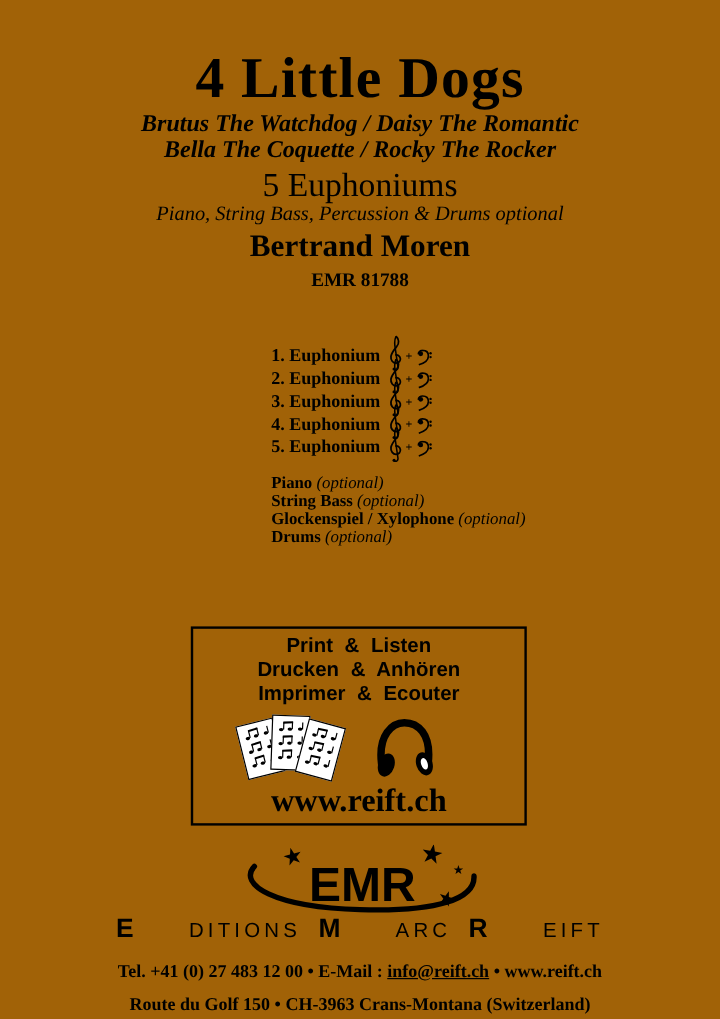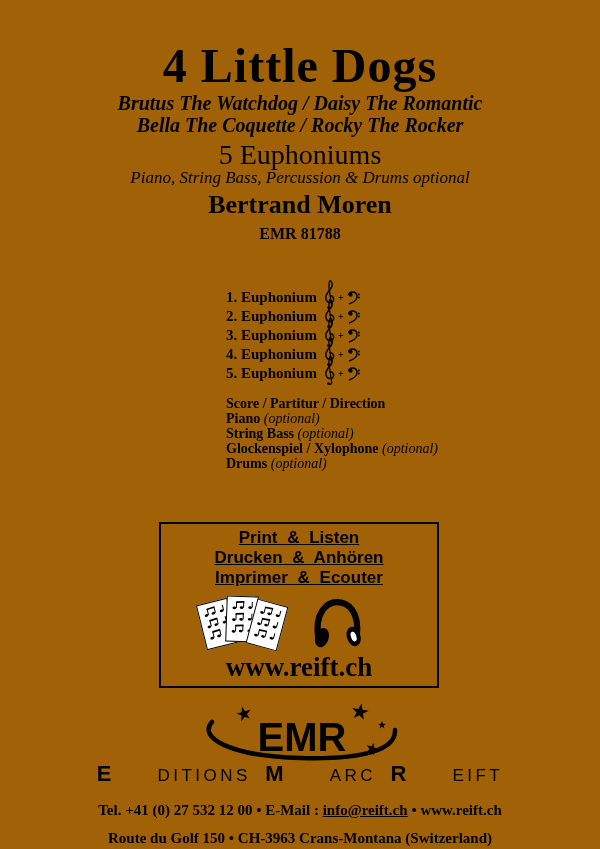--- a/index.html
+++ b/index.html
@@ -24,21 +24,21 @@
   .bass-svg { margin:0 0 1px 2px; }
   .plus { font-size:10px; font-weight:bold; margin-bottom:3px; }
 
   .editions { position:absolute; left:226px; top:396px; }
   .edition-row { font-size:14px; line-height:15px; white-space:nowrap; }
   .edition-name { font-weight:bold; }
   .edition-note { font-style:italic; }
 
   .plbox {
     position:absolute; left:159px; top:522px; width:280px; height:166px;
-    border:2px solid #000; box-sizing:border-box; text-align:center;text-decoration:underline;
+    border:2px solid #000; box-sizing:border-box; text-align:center;
   }
   .plbox-lines { margin-top:4px; font-family:"Liberation Sans", sans-serif;
     font-weight:bold; font-size:17px; line-height:20px; word-spacing:5px; }
   .plbox-icons { position:absolute; left:0; right:0; top:70px; height:62px; }
   .sheets { position:absolute; left:40px; top:2px; width:90px; height:60px; }
   .sheet { position:absolute; width:32px; height:46px; background:#fff; border:1.6px solid #000;
     box-sizing:border-box; padding:2px 1px; }
   .sheet-1 { left:0; top:5px; transform:rotate(-14deg); }
   .sheet-2 { left:25px; top:0; transform:rotate(2deg); }
   .sheet-3 { left:50px; top:6px; transform:rotate(15deg); }
@@ -146,24 +146,20 @@
           <use href="#treble-clef"></use>
         </svg>
       <span class="plus">+</span>
       <svg class="bass-svg" width="14" height="14" viewBox="0 0 14 14">
           <use href="#bass-clef"></use>
         </svg>
     </div>
   </div>
 
   <div class="editions">
-    <div class="edition-row">
-      <span class="edition-name">Score / Partitur / Direction</span>
-      <span class="edition-note"></span>
-    </div>
     <div class="edition-row">
       <span class="edition-name">Piano</span>
       <span class="edition-note">(optional)</span>
     </div>
     <div class="edition-row">
       <span class="edition-name">String Bass</span>
       <span class="edition-note">(optional)</span>
     </div>
     <div class="edition-row">
       <span class="edition-name">Glockenspiel / Xylophone</span>
@@ -228,16 +224,16 @@
 
   <div class="c pubname">
     <span class="pub-word"><span class="pub-big">E</span><span class="pub-small">DITIONS</span></span>
     <span class="pub-word"><span class="pub-big">M</span><span class="pub-small">ARC</span></span>
     <span class="pub-word"><span class="pub-big">R</span><span class="pub-small">EIFT</span></span>
   </div>
 
   <div class="c addr">Route du Golf 150 • CH-3963 Crans-Montana (Switzerland)</div>
 
   <div class="c contact">
-    <span>Tel. +41 (0) 27 532 12 00 • E-Mail : </span><span class="email">info@reift.ch</span><span> • </span><span>www.reift.ch</span>
+    <span>Tel. +41 (0) 27 483 12 00 • E-Mail : </span><span class="email">info@reift.ch</span><span> • </span><span>www.reift.ch</span>
   </div>
 
 </div>
 
 </body></html>

